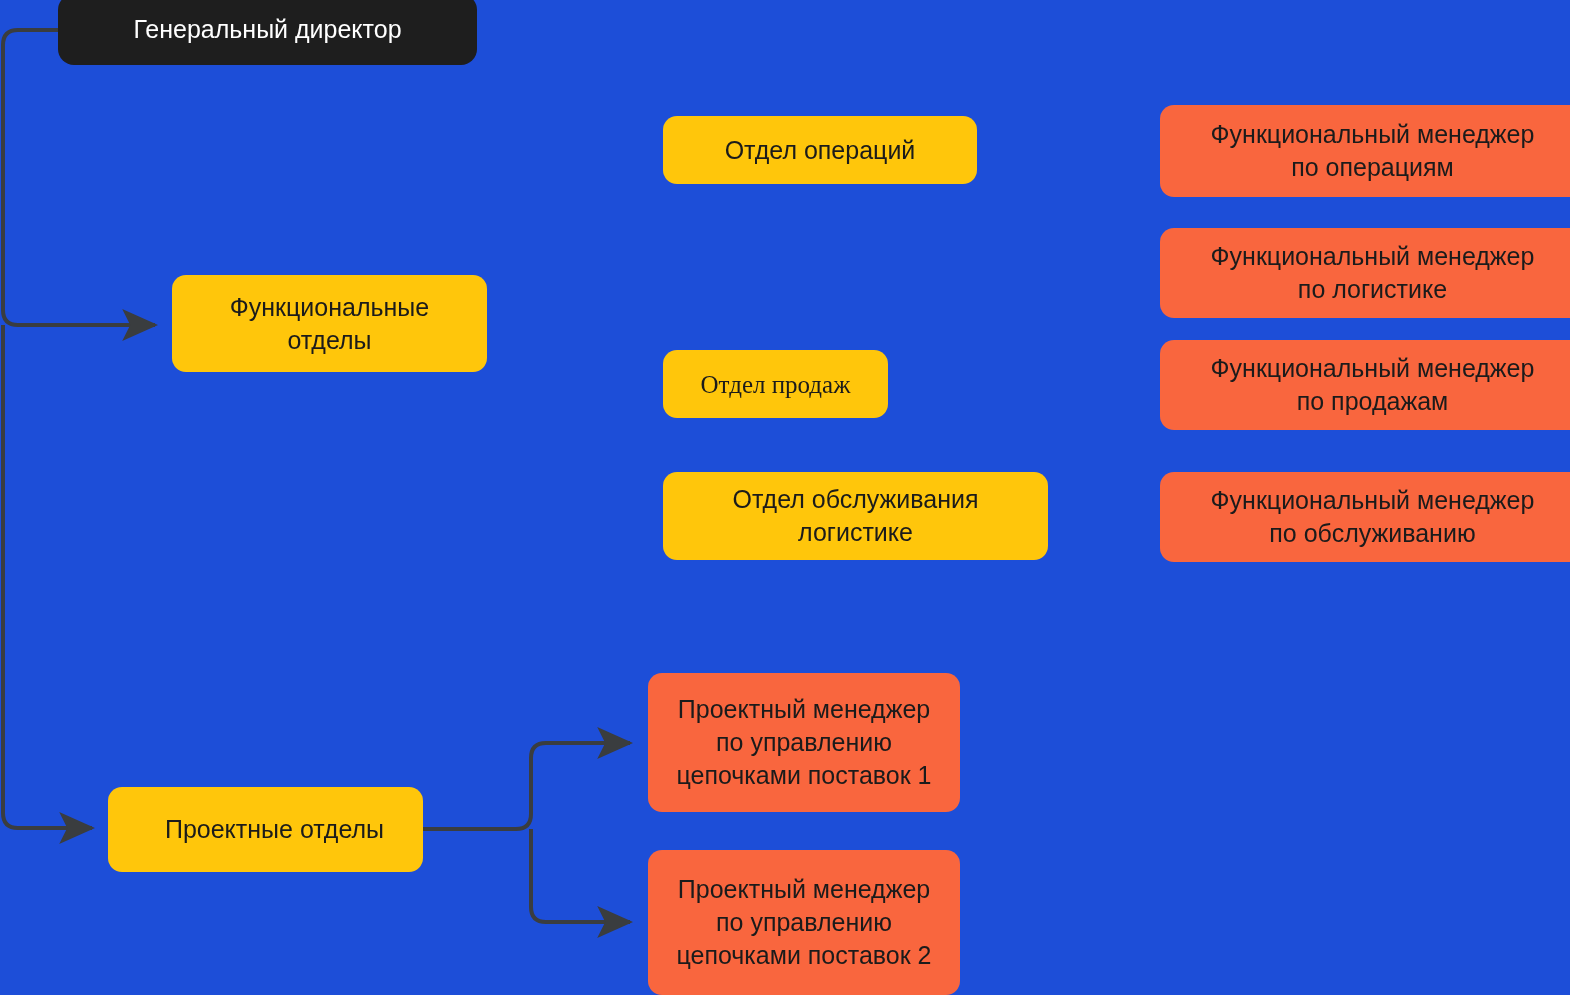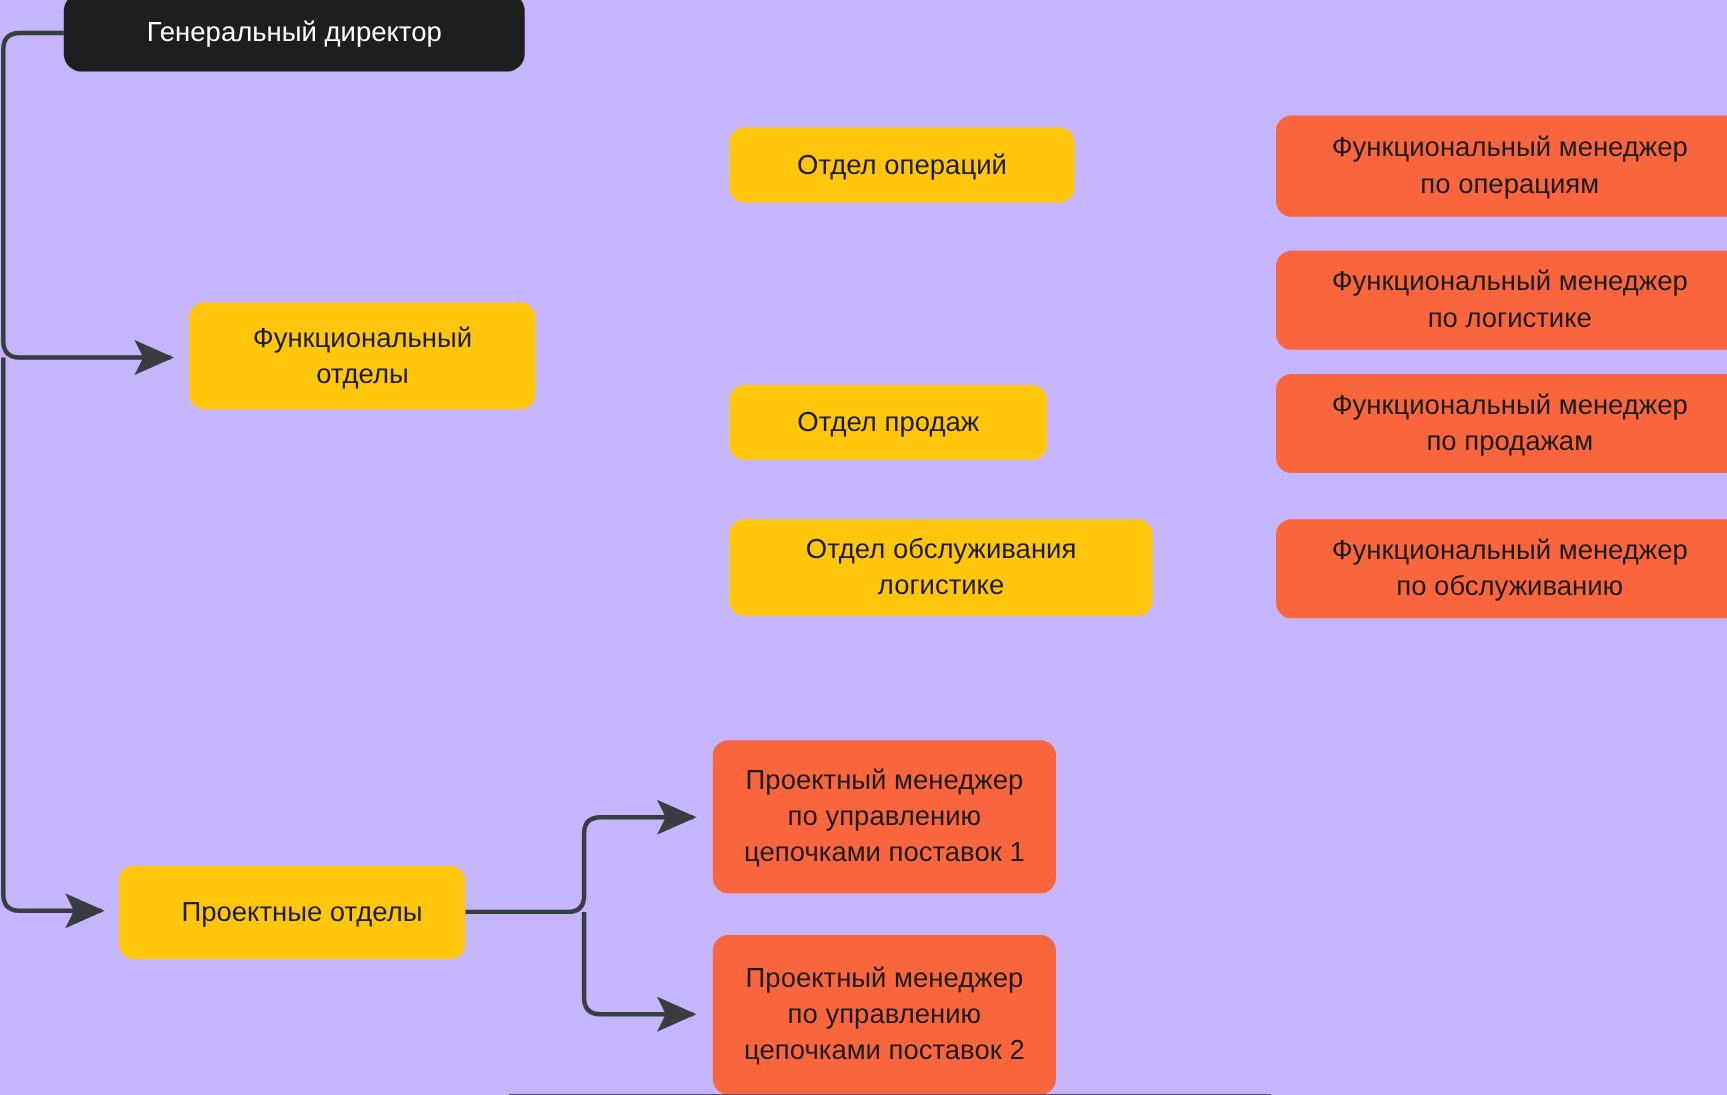--- a/index.html
+++ b/index.html
@@ -7,21 +7,21 @@
     padding: 0;
     background: #000000;
   }
   body {
     font-family: "Liberation Sans", "DejaVu Sans", sans-serif;
   }
   #canvas {
     position: relative;
     width: 1570px;
     height: 995px;
-    background: #c4b5fd;
+    background: #1d4ed8;
     overflow: hidden;
   }
   .node {
     position: absolute;
     box-sizing: border-box;
     display: flex;
     align-items: center;
     justify-content: center;
     text-align: center;
     border-radius: 14px;
@@ -85,34 +85,34 @@
     <path d="M 423,829 L 516,829 Q 531,829 531,814 L 531,758 Q 531,743 546,743 L 630,743" fill="none" stroke="#3a3d3f" stroke-width="4" marker-end="url(#arrowhead)"></path>
 
     <path d="M 531,829 Q 531,844 531,859 L 531,907 Q 531,922 546,922 L 630,922" fill="none" stroke="#3a3d3f" stroke-width="4" marker-end="url(#arrowhead)"></path>
   </svg>
 
   <div class="node node-ceo" style="left:58px; top:-6px; width:419px; height:71px;">
     <span>Генеральный директор</span>
   </div>
 
   <div class="node node-yellow" style="left:172px; top:275px; width:315px; height:97px;">
-    <span>Функциональный
+    <span>Функциональные
 отделы</span>
   </div>
 
   <div class="node node-yellow" style="left:108px; top:787px; width:315px; height:85px;padding-left:32px;">
     <span>Проектные отделы</span>
   </div>
 
   <div class="node node-yellow" style="left:663px; top:116px; width:314px; height:68px;">
     <span>Отдел операций</span>
   </div>
 
 
-  <div class="node node-yellow" style="left:663px; top:350px; width:289px; height:68px;">
+  <div class="node node-yellow" style="left:663px; top:350px; width:225px; height:68px;font-family:Liberation Serif, serif;">
     <span>Отдел продаж</span>
   </div>
 
   <div class="node node-yellow" style="left:663px; top:472px; width:385px; height:88px;">
     <span>Отдел обслуживания
 логистике</span>
   </div>
 
   <div class="node node-orange" style="left:1160px; top:105px; width:425px; height:92px;">
     <span>Функциональный менеджер

